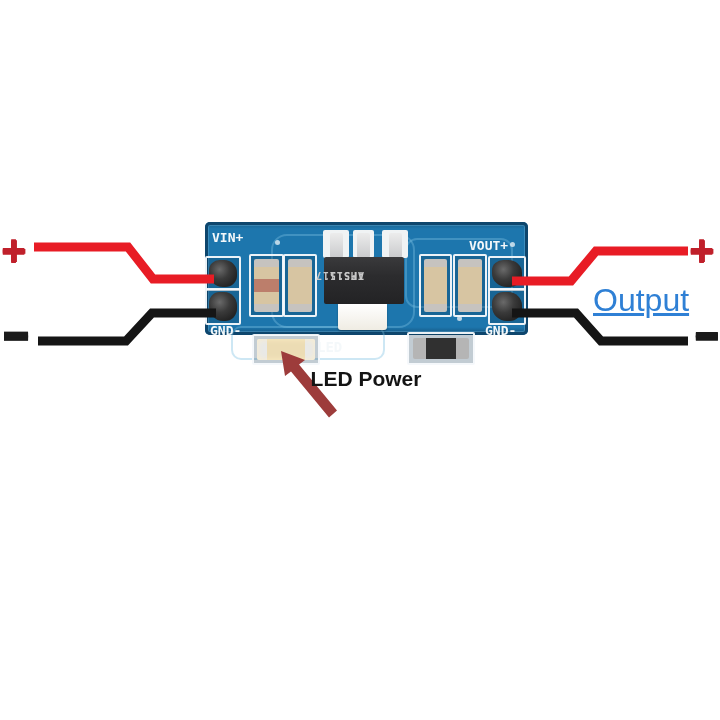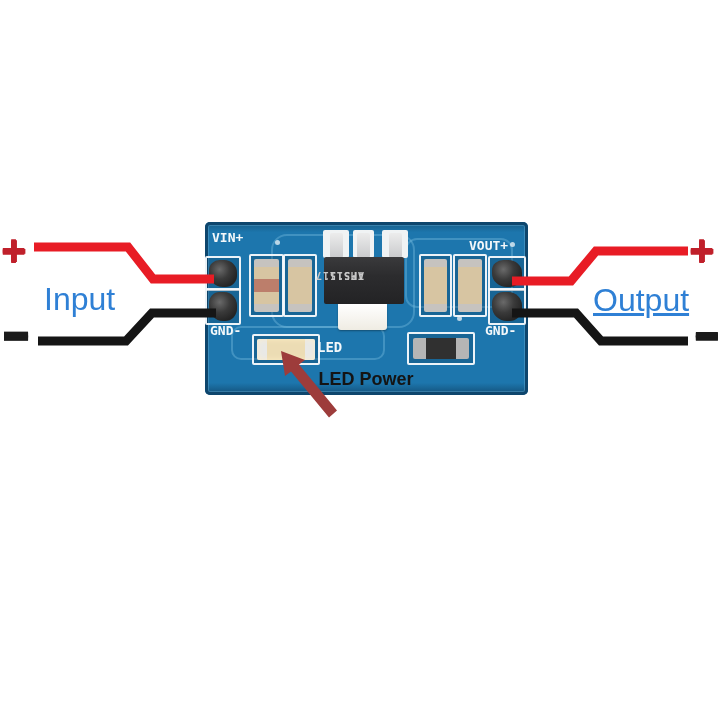--- a/index.html
+++ b/index.html
@@ -14,24 +14,24 @@
   .plus-right{left:689px; top:229px; font-size:43px; color:var(--plus_red);
               text-shadow:0 1px 0 currentColor,0 -1px 0 currentColor,1px 0 0 currentColor;}
   .minus-left {left:2px;  top:311px; font-size:48px; color:var(--minus_black);
               text-shadow:0 1.5px 0 currentColor,0 -1.5px 0 currentColor,0 3px 0 currentColor;}
   .minus-right{left:694px; top:313px; font-size:44px; color:var(--minus_black);
               text-shadow:0 1.5px 0 currentColor,0 -1.5px 0 currentColor,0 3px 0 currentColor;}
   .io-label{position:absolute;font-size:32px;color:var(--label_blue);line-height:1;}
   .input-label {left:44px; top:283px;}
   .output-label{left:593px;top:284px;text-decoration:underline;}
   .annotation{position:absolute;left:300px;top:369px;width:132px;text-align:center;
-              font-size:18px;font-weight:bold;color:var(--annotation_text);line-height:20px;}
+              font-size:21px;font-weight:bold;color:var(--annotation_text);line-height:20px;}
 
   
-  .board{position:absolute;left:205px;top:222px;width:323px;height:173px;
+  .board{position:absolute;left:205px;top:222px;width:323px;height:113px;
          background:linear-gradient(180deg,#155a84 0%,var(--board_blue) 6%,var(--board_blue) 93%,#124e76 100%);
          border-radius:5px;
          box-shadow:inset 0 0 0 3px var(--board_edge), inset 0 0 0 4px rgba(120,185,220,.35);}
   .board *{position:absolute;}
 
   .trace{border:2px solid var(--trace_blue);opacity:.38;background:transparent;}
   .t1{left:66px;top:12px;width:140px;height:90px;border-radius:16px;}
   .t2{left:200px;top:16px;width:104px;height:66px;border-radius:12px;}
   .t3{left:26px;top:104px;width:150px;height:30px;border-radius:10px;}
   .via{width:5px;height:5px;border-radius:50%;background:rgba(255,255,255,.7);}
@@ -158,21 +158,20 @@
   <svg class="overlay" viewBox="0 0 720 720">
     <polyline points="34,247 128,247 153,279 214,279" fill="none" stroke-width="9" stroke="#e81c25"></polyline>
     <polyline points="38,341 126,341 152,313 216,313" fill="none" stroke-width="9" stroke="#151515"></polyline>
     <polyline points="512,281 571,281 596,251 688,251" fill="none" stroke-width="9" stroke="#e81c25"></polyline>
     <polyline points="512,313 576,313 601,341 688,341" fill="none" stroke-width="9" stroke="#151515"></polyline>
     <polygon points="281,351 305,360 299,364.5 337,410.5 329,417.5 291,371.5 285,376" fill="#9d3c3b"></polygon>
   </svg>
 
   <div class="sym plus-left">+</div>
   <div class="sym minus-left">−</div>
-  <div class="io-label input-label">Input</div>
   <div class="sym plus-right">+</div>
   <div class="sym minus-right">−</div>
   <div class="io-label output-label">Output</div>
 
   <div class="annotation">
     <div>LED Power</div>
   </div>
 
 </div>
 

